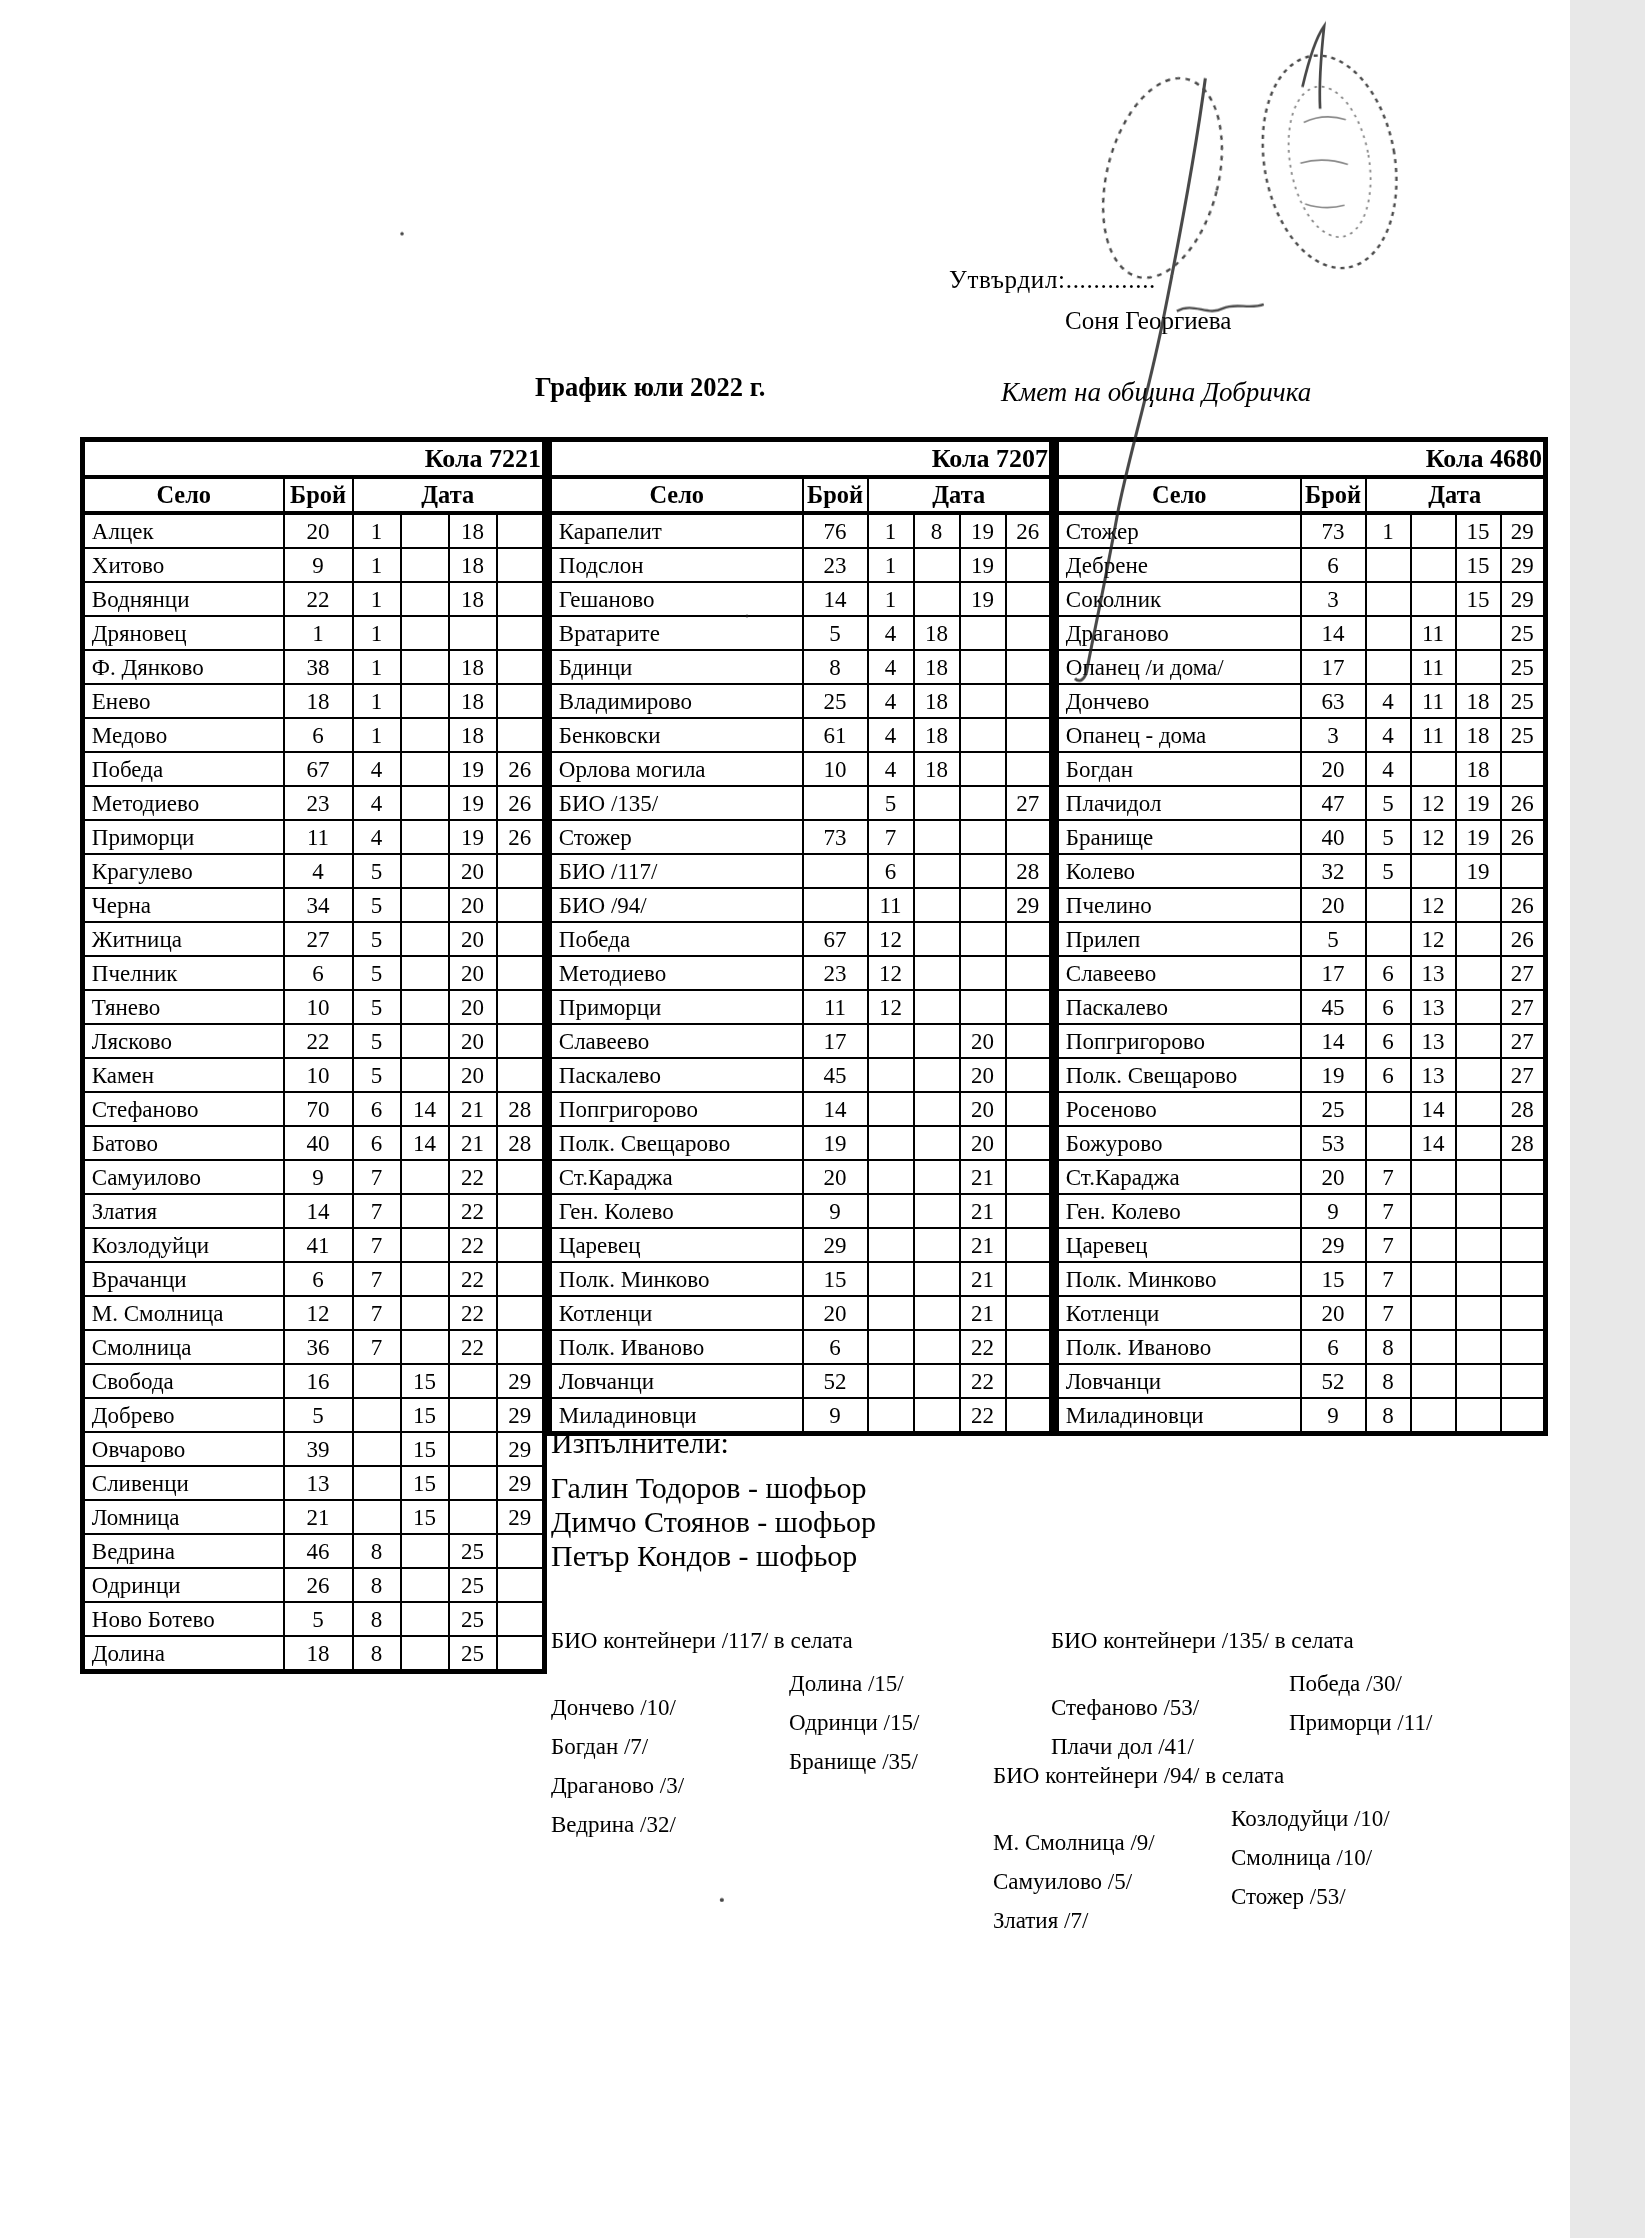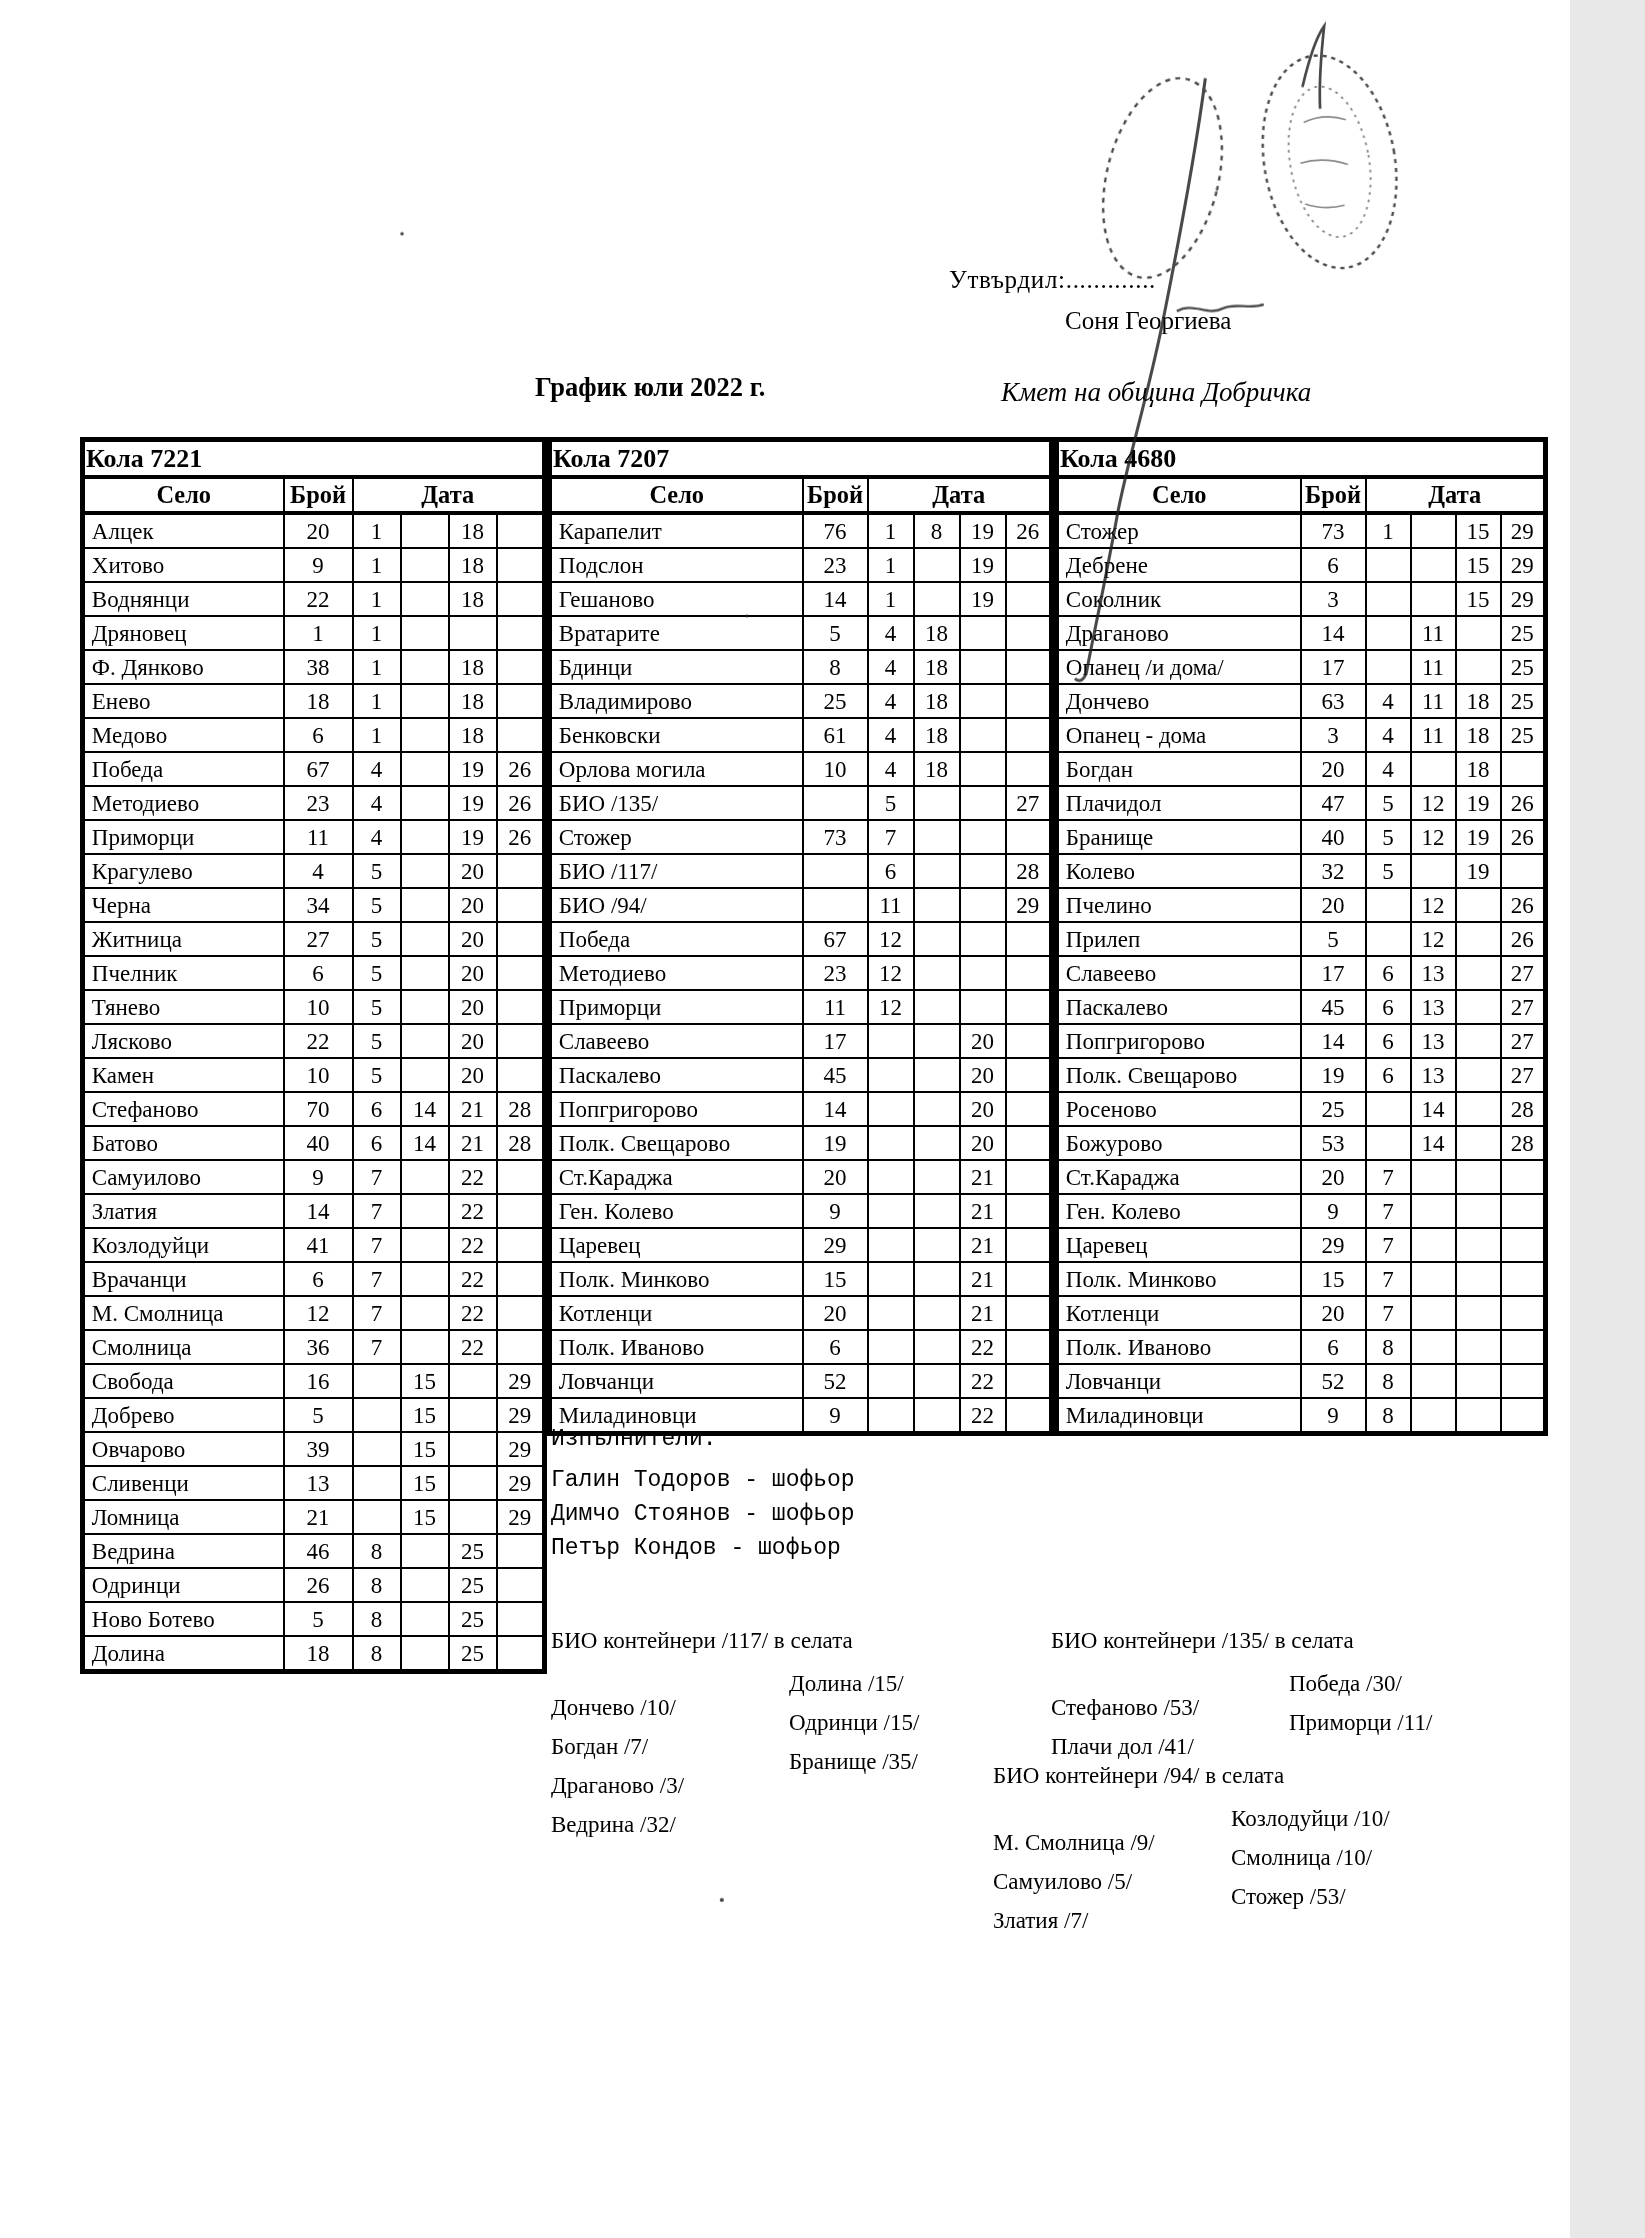--- a/index.html
+++ b/index.html
@@ -18,27 +18,27 @@
   .doc-title      { position:absolute; left:535px;  top:372px; font-size:26.5px; font-weight:bold; }
 
   
   .tables-row { position:absolute; left:80px; top:437px; display:flex; align-items:flex-start; }
   table.sched { border-collapse:collapse; table-layout:fixed; border:5.4px solid #000; background:#fff; }
   table.sched th, table.sched td {
     border:2.7px solid #000;
     overflow:hidden; white-space:nowrap;
     font-size:23px; line-height:1;
   }
-  table.sched .band1 th { height:31px; font-size:26px; font-weight:bold; text-align:left; border-bottom-width:4.1px; }
+  table.sched .band1 th { height:31px; font-size:26px; font-weight:bold; text-align:right; border-bottom-width:4.1px; }
   table.sched .band2 th { height:30px; font-size:24.4px; font-weight:bold; text-align:center; border-bottom-width:4.8px; }
   table.sched td { height:30px; text-align:center; }
   table.sched td.c-village { text-align:left; padding-left:6.8px; }
 
   
-  .executors { position:absolute; left:551px; top:1426px; font-size:23px;font-family:Liberation Mono, monospace; }
+  .executors { position:absolute; left:551px; top:1426px; font-size:30px; }
   .executors .exec-heading { margin-bottom:11px; }
   .executors .list-col > div { line-height:34px; }
 
   .bio-section { position:absolute; font-size:23px; }
   .bio-117 { left:551px;  top:1628px; }
   .bio-135 { left:1051px; top:1628px; }
   .bio-94  { left:993px; top:1763px; }
   .bio-heading { margin-bottom:9.5px; }
   .bio-cols { display:flex; }
   .bio-cols .list-col:first-child { width:238px;margin-top:24px; }

